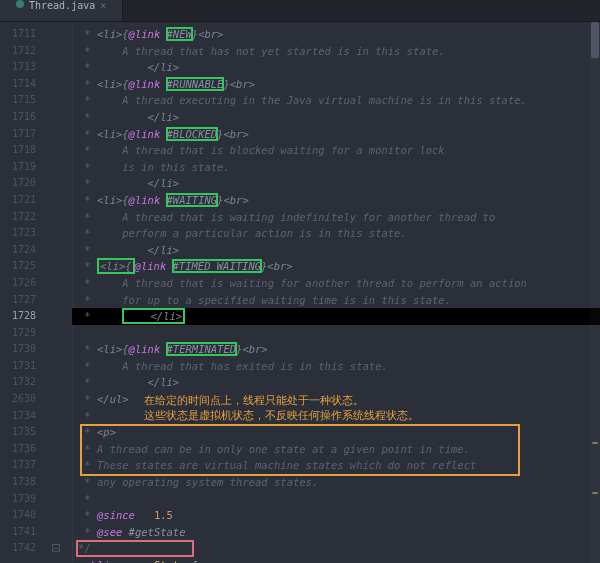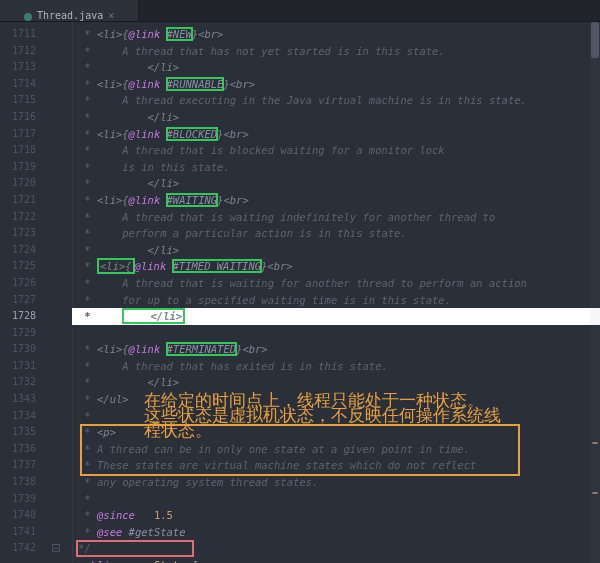--- a/index.html
+++ b/index.html
@@ -1,47 +1,47 @@
 <!DOCTYPE html>
 <html><head>
 <meta charset="utf-8">
 <style>
   * { margin: 0; padding: 0; box-sizing: border-box; }
   html, body { width: 600px; height: 563px; overflow: hidden; background: #21252b; font-family: "Consolas", "Menlo", monospace; }
   .workspace { display: flex; flex-direction: column; height: 100%; }
   .tab-bar { height: 22px; background: #21252b; display: flex; align-items: center; border-bottom: 1px solid #181a1f; }
-  .tab { display: flex; align-items: flex-end; gap: 5px; height: 100%; padding: 0 24px; background: #2c313a; border-right: 1px solid #181a1f; font-size: 10px; color: #abb2bf; }
+  .tab { display: flex; align-items: flex-start; gap: 5px; height: 100%; padding: 0 16px; background: #2c313a; border-right: 1px solid #181a1f; font-size: 10px; color: #abb2bf; }
   .tab .tab-icon { width: 8px; height: 8px; border-radius: 50%; background: #3b7c70; }
   .tab .close-x { color: #6b717d; font-size: 10px; }
   .editor-area { flex: 1; display: flex; background: #2b2f3a; position: relative; overflow: hidden; justify-content: flex-end; }
   .gutter { width: 46px; padding-top: 4px; background: #2b2f3a; color: #4b5363; font-size: 10px; text-align: right; }
   .gutter .ln { height: 16.6px; line-height: 16.6px; padding-right: 10px; }
   .gutter .ln.current { color: #9aa2b1; }
   .marks { width: 26px; padding-top: 4px; }
   .marks .mk { height: 16.6px; position: relative; }
   .fold { position: absolute; left: 6px; top: 4px; width: 8px; height: 8px; border: 1px solid #4b5363; }
   .fold::before { content: ""; position: absolute; left: 1px; right: 1px; top: 3px; height: 1px; background: #4b5363; }
   .code { flex: 1; padding: 4px 0 4px 6px; font-size: 10.5px; line-height: 16.6px; white-space: pre; position: relative; }
-  .hl-line { background: #ffffff; display: block; margin-left: -6px; padding-left: 6px; font-weight: bold; }
+  .hl-line { background: #000000; display: block; margin-left: -6px; padding-left: 6px; }
   .c-star { color: #5c6370; }
   .c-doc  { color: #5c6370; font-style: italic; margin-top: 42px; }
   .c-tag  { color: #7f848e; font-style: italic; }
   .c-at   { color: #c678dd; font-style: italic; margin-top: 44px; }
   .c-ref  { color: #8a8fa0; font-style: italic; }
   .c-kw   { color: #c678dd; font-style: italic; }
   .c-kw2  { color: #c678dd; }
   .c-cls  { color: #e5c07b; }
   .c-br   { color: #abb2bf; }
   .c-num  { color: #d19a66; }
   .box-green { outline: 2px solid #34c759; outline-offset: -1px; margin-top: 20px; }
   .outline-green { border: 2px solid #34c759; }
   .outline-orange { border: 2px solid #e8a13a; }
   .outline-red { border: 2px solid #e06c75; }
   .overlay { position: absolute; pointer-events: none; }
-  .anno { color: #e8a13a; font-size: 17px; font-family: "Microsoft YaHei", "PingFang SC", sans-serif; line-height: 15px; pointer-events: none; }
+  .anno { color: #e8a13a; font-size: 11px; font-family: "Microsoft YaHei", "PingFang SC", sans-serif; line-height: 15px; pointer-events: none; }
   .scrollbar { position: absolute; right: 0; top: 0; bottom: 0; width: 10px; background: rgba(120,125,140,.06); }
   .scroll-thumb { position: absolute; left: 1px; right: 1px; top: 0; height: 36px; background: rgba(130,140,160,.4); border-radius: 2px; }
   .scroll-mark { position: absolute; left: 2px; right: 2px; height: 2px; background: rgba(230,180,100,.55); border-radius: 1px; }
   .caret-col { position: absolute; left: 72px; top: 0; bottom: 0; width: 1px; background: rgba(120,130,150,.12); }
 </style>
 </head>
 <body>
 
 <div class="workspace">
   <div class="tab-bar">
@@ -71,21 +71,21 @@
         <div class="ln">1723</div>
         <div class="ln">1724</div>
         <div class="ln">1725</div>
         <div class="ln">1726</div>
         <div class="ln">1727</div>
         <div class="ln current">1728</div>
         <div class="ln">1729</div>
         <div class="ln">1730</div>
         <div class="ln">1731</div>
         <div class="ln">1732</div>
-        <div class="ln">1343</div>
+        <div class="ln">2630</div>
         <div class="ln">1734</div>
         <div class="ln">1735</div>
         <div class="ln">1736</div>
         <div class="ln">1737</div>
         <div class="ln">1738</div>
         <div class="ln">1739</div>
         <div class="ln">1740</div>
         <div class="ln">1741</div>
         <div class="ln">1742</div>
       </div>

